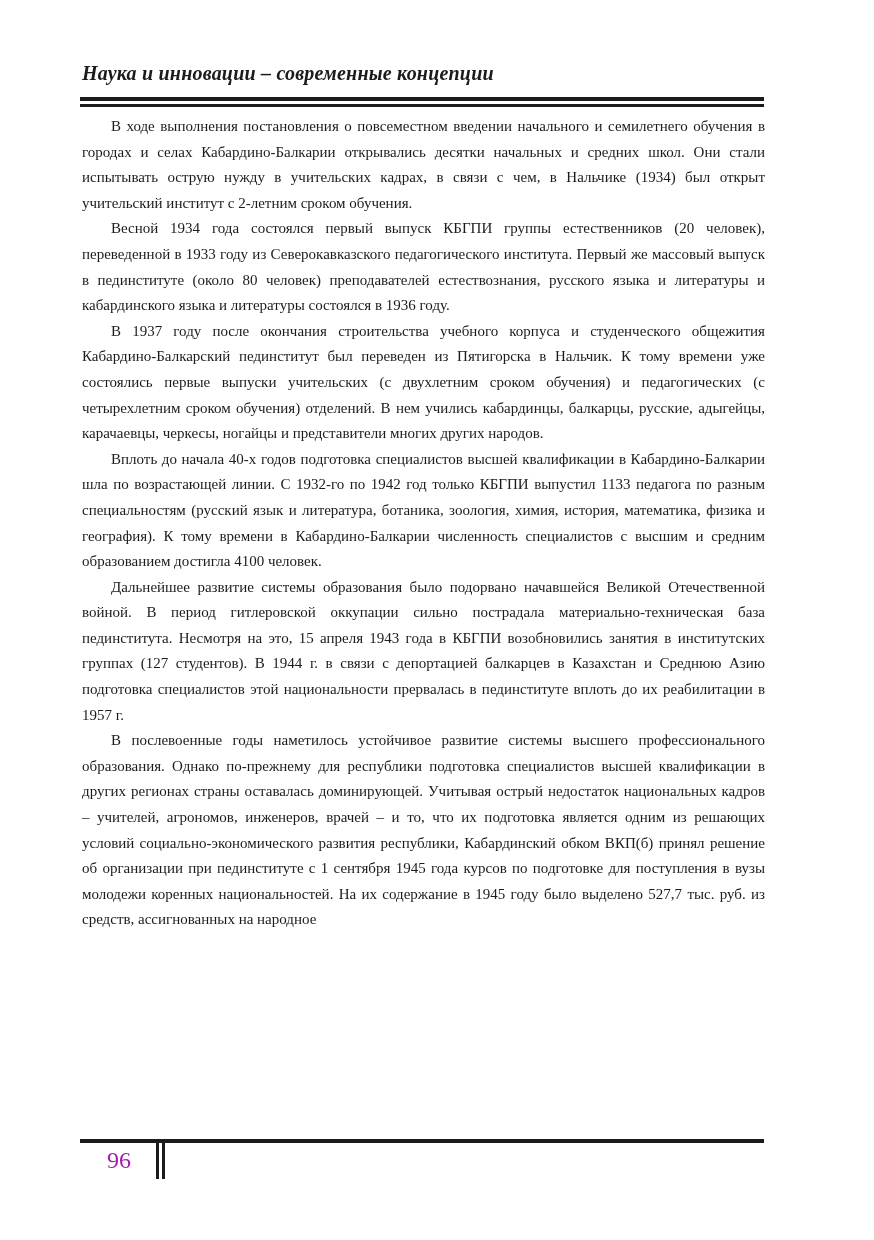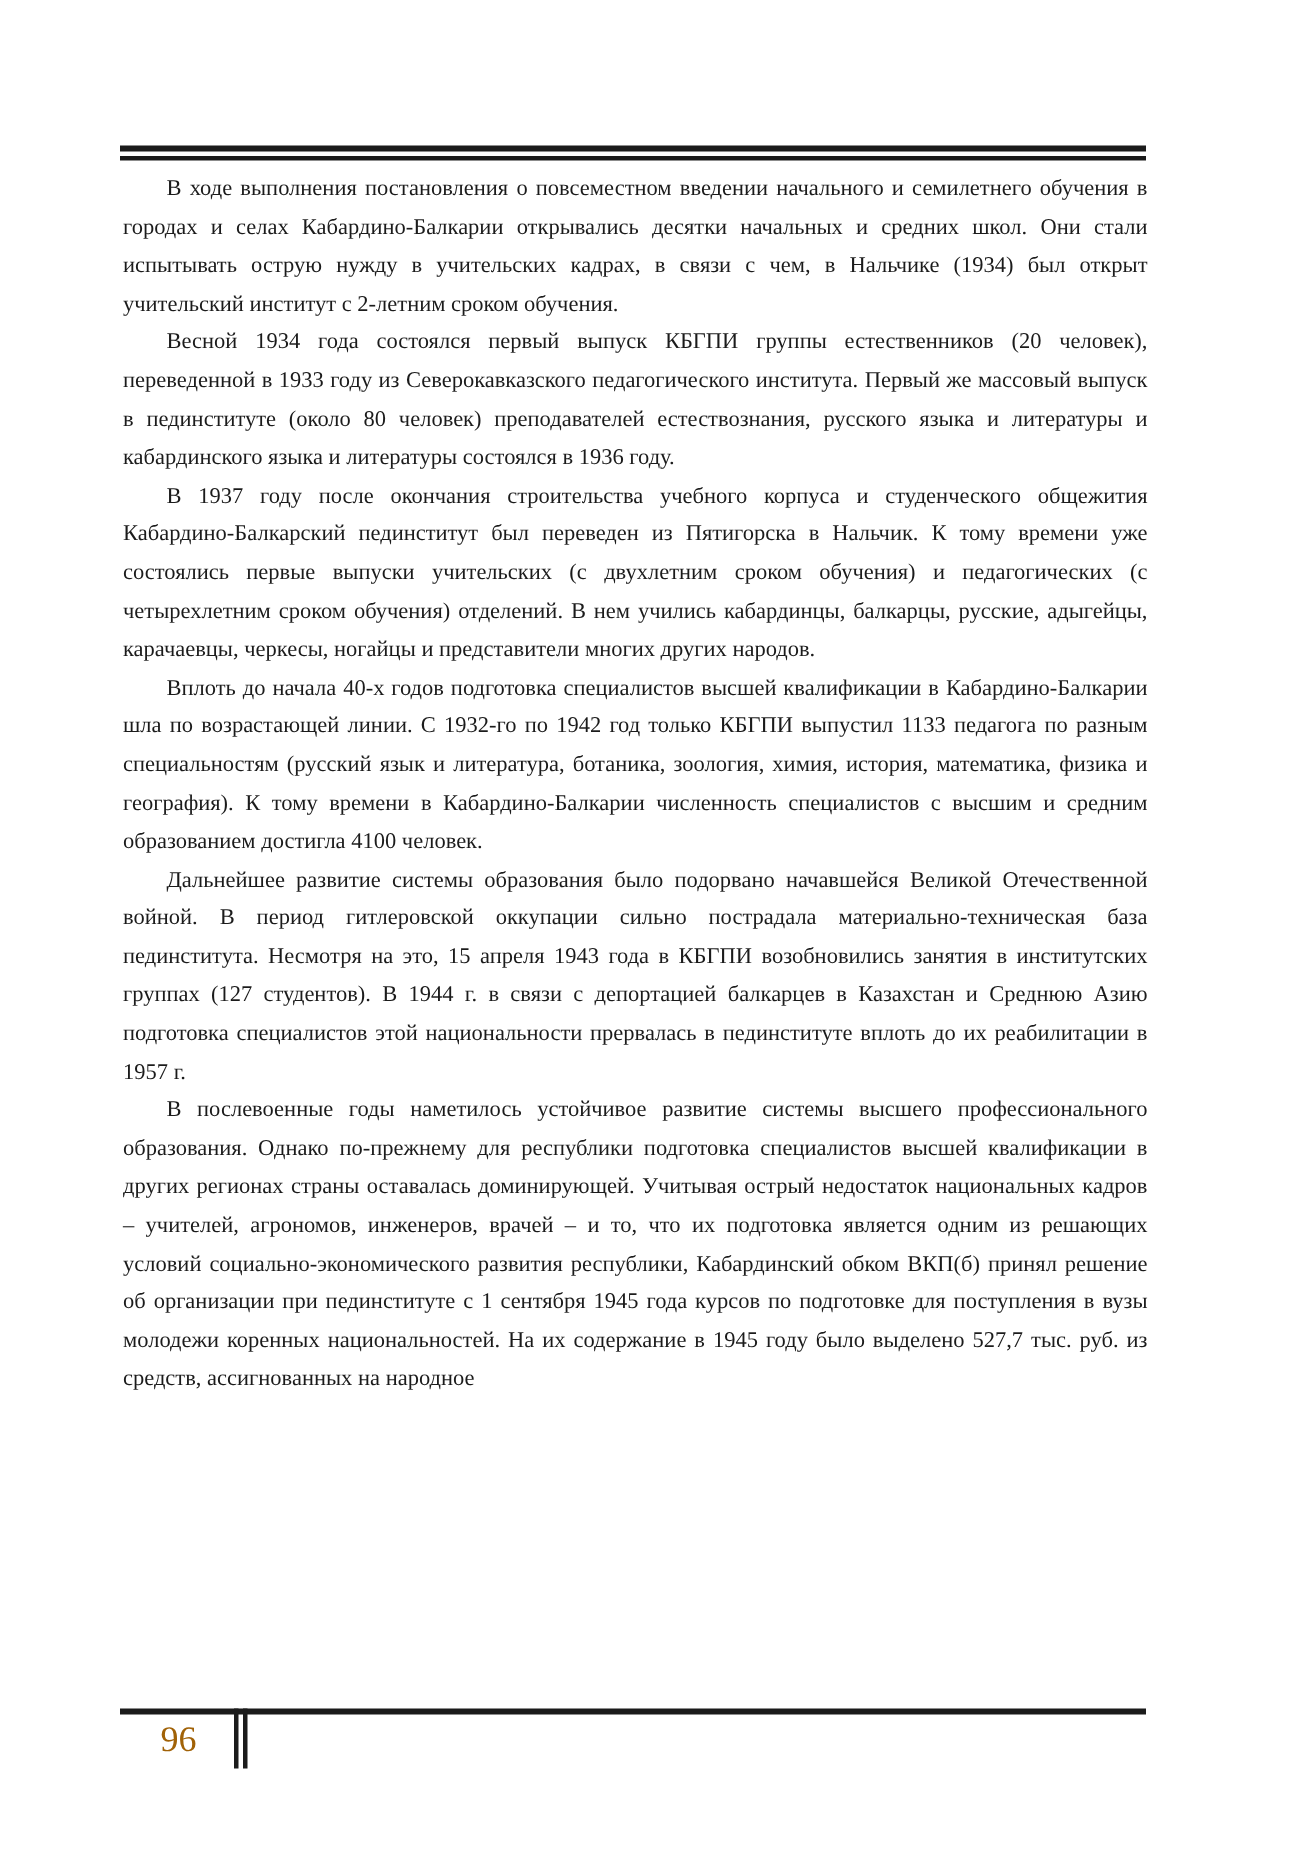--- a/index.html
+++ b/index.html
@@ -56,38 +56,39 @@
     top: 1139px;
     width: 684px;
     height: 4px;
     background: #1b1b1b;
   }
   .page-number {
     position: absolute;
     left: 107px;
     top: 1147px;
     font-size: 24px;
-    color: #a16207;
+    color: #a21caf;
   }
   .footer-ornament {
     position: absolute;
     left: 156px;
     top: 1139px;
     width: 9px;
     height: 40px;
     border-left: 3px solid #1b1b1b;
     border-right: 3px solid #1b1b1b;
     box-sizing: border-box;
   }
 </style>
 </head>
 <body>
 
 <div class="page">
 
+  <div class="header-title">Наука и инновации – современные концепции</div>
 
   <div class="header-rule"></div>
 
   <div class="body-text">
     <p>В ходе выполнения постановления о повсеместном введении начального и семилетнего обучения в городах и селах Кабардино-Балкарии открывались десятки начальных и средних школ. Они стали испытывать острую нужду в учительских кадрах, в связи с чем, в Нальчике (1934) был открыт учительский институт с 2-летним сроком обучения.</p>
     <p>Весной 1934 года состоялся первый выпуск КБГПИ группы естественников (20 человек), переведенной в 1933 году из Северокавказского педагогического института. Первый же массовый выпуск в пединституте (около 80 человек) преподавателей естествознания, русского языка и литературы и кабардинского языка и литературы состоялся в 1936 году.</p>
     <p>В 1937 году после окончания строительства учебного корпуса и студенческого общежития Кабардино-Балкарский пединститут был переведен из Пятигорска в Нальчик. К тому времени уже состоялись первые выпуски учительских (с двухлетним сроком обучения) и педагогических (с четырехлетним сроком обучения) отделений. В нем учились кабардинцы, балкарцы, русские, адыгейцы, карачаевцы, черкесы, ногайцы и представители многих других народов.</p>
     <p>Вплоть до начала 40-х годов подготовка специалистов высшей квалификации в Кабардино-Балкарии шла по возрастающей линии. С 1932-го по 1942 год только КБГПИ выпустил 1133 педагога по разным специальностям (русский язык и литература, ботаника, зоология, химия, история, математика, физика и география). К тому времени в Кабардино-Балкарии численность специалистов с высшим и средним образованием достигла 4100 человек.</p>
     <p>Дальнейшее развитие системы образования было подорвано начавшейся Великой Отечественной войной. В период гитлеровской оккупации сильно пострадала материально-техническая база пединститута. Несмотря на это, 15 апреля 1943 года в КБГПИ возобновились занятия в институтских группах (127 студентов). В 1944 г. в связи с депортацией балкарцев в Казахстан и Среднюю Азию подготовка специалистов этой национальности прервалась в пединституте вплоть до их реабилитации в 1957 г.</p>
     <p>В послевоенные годы наметилось устойчивое развитие системы высшего профессионального образования. Однако по-прежнему для республики подготовка специалистов высшей квалификации в других регионах страны оставалась доминирующей. Учитывая острый недостаток национальных кадров – учителей, агрономов, инженеров, врачей – и то, что их подготовка является одним из решающих условий социально-экономического развития республики, Кабардинский обком ВКП(б) принял решение об организации при пединституте с 1 сентября 1945 года курсов по подготовке для поступления в вузы молодежи коренных национальностей. На их содержание в 1945 году было выделено 527,7 тыс. руб. из средств, ассигнованных на народное</p>

